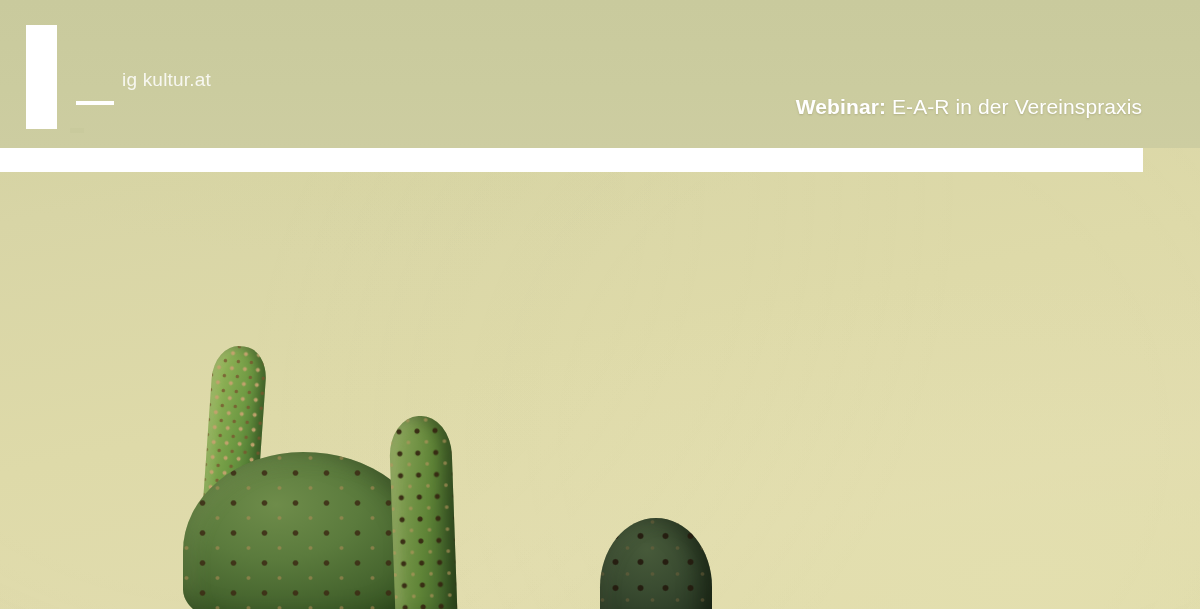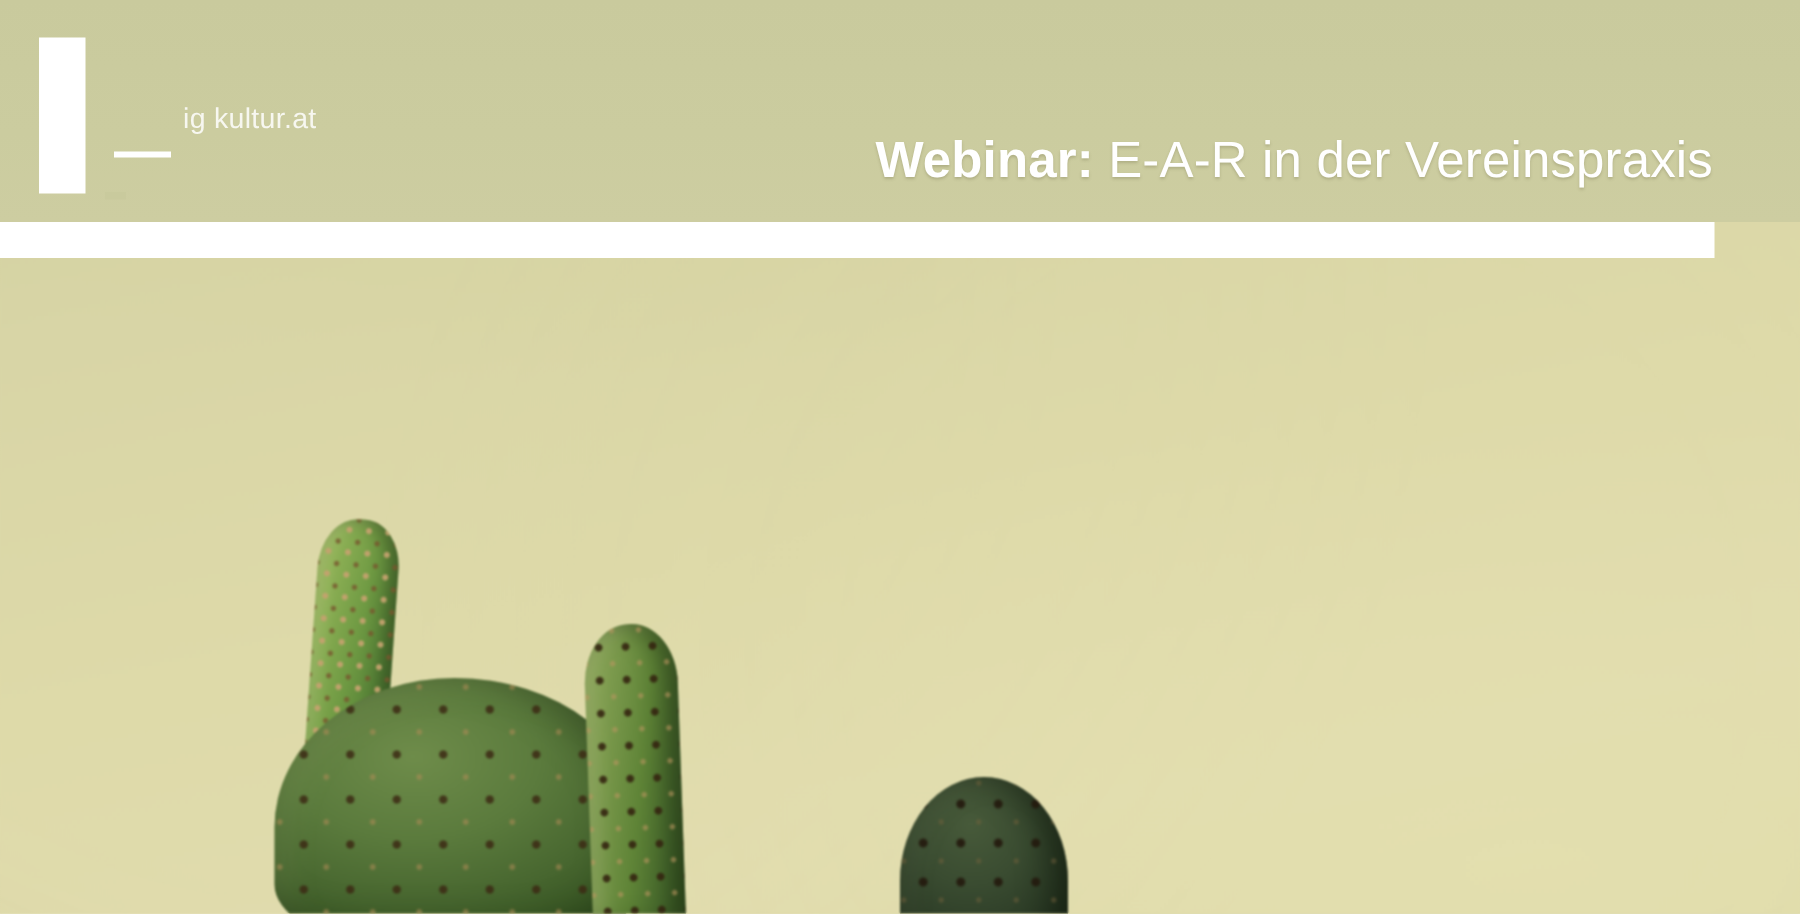--- a/index.html
+++ b/index.html
@@ -147,21 +147,21 @@
     margin-left:48px;
   }
   #logo-rule {
     position:absolute; left:76px; top:101px; width:38px; height:4px;
     background:#ffffff;
   }
 
   #banner-title {
     position:absolute; right:58px; top:90px;
     color:#ffffff;
-    font-size:34px;
+    font-size:21px;
     line-height:34px;
     letter-spacing:.1px;
     white-space:nowrap;
     text-shadow:0 1px 2px rgba(90,88,50,.25);
   }
   #banner-title .lead { font-weight:700; }
   #banner-title .rest { font-weight:300; }
 
   
   #white-bar {

